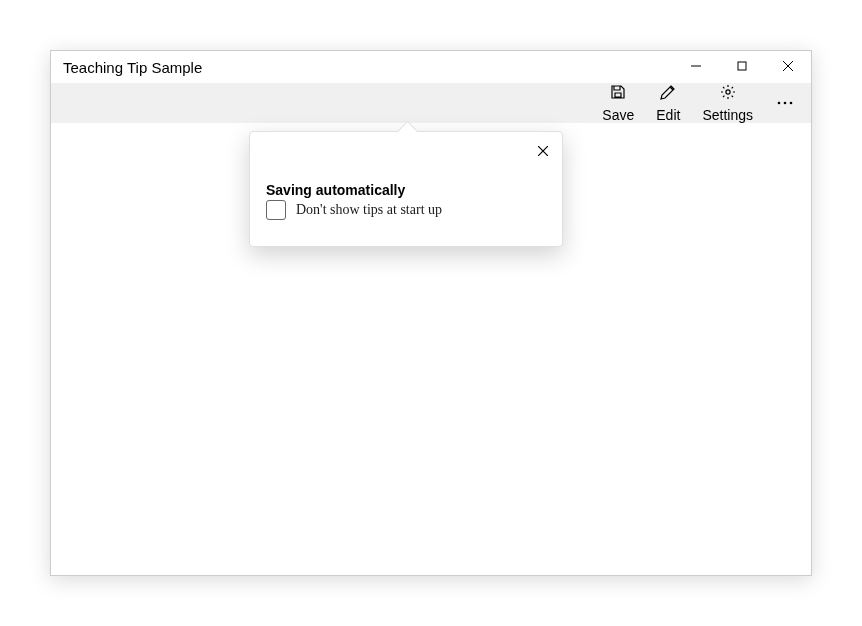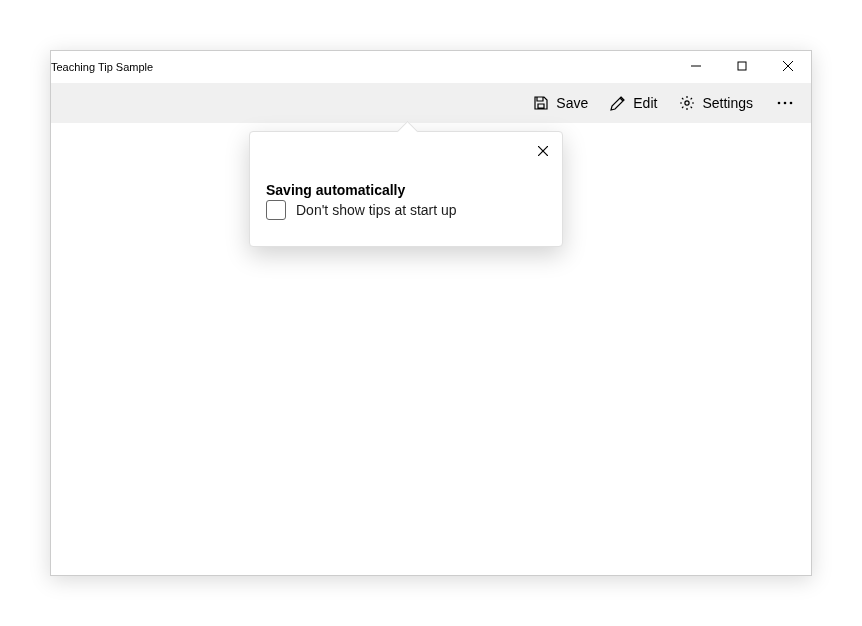--- a/index.html
+++ b/index.html
@@ -18,21 +18,22 @@
       background: #fff;
       border: 1px solid #ccc;
       box-shadow: 0 4px 20px rgba(0,0,0,0.15);
       position: relative;
       overflow: visible;
     }
     .titlebar {
       height: 32px;
       display: flex;
       align-items: center;
-      font-size: 11px;
+      padding-left: 12px;
+      font-size: 15px;
       color: #000;
       position: relative;
     }
     .titlebar-controls {
       position: absolute;
       right: 0;
       top: 0;
       display: flex;
       height: 30px;
     }
@@ -61,20 +62,21 @@
       display: flex;
       align-items: center;
       gap: 7px;
       padding: 6px 10px;
       border: none;
       background: transparent;
       font-size: 14px;
       color: #000;
       cursor: pointer;
       border-radius: 2px;
+      flex-direction: column;
     }
     .cmd-btn svg { width: 16px; height: 16px; }
     .more-btn {
       padding: 6px 12px;
     }
 
     .teaching-tip {
       position: absolute;
       top: 80px;
       left: 198px;
@@ -124,20 +126,21 @@
       color: #1a1a1a;
       line-height: 1.35;
       margin-bottom: 14px;
       padding-right: 18px;
     }
     .tip-checkbox-row {
       display: flex;
       align-items: center;
       gap: 10px;
       margin-bottom: 10px;
+      font-family: Liberation Serif, serif;
     }
     .tip-checkbox {
       width: 20px;
       height: 20px;
       border: 1.5px solid #666;
       border-radius: 3px;
       background: #fff;
       cursor: pointer;
     }
     .tip-checkbox-label {

